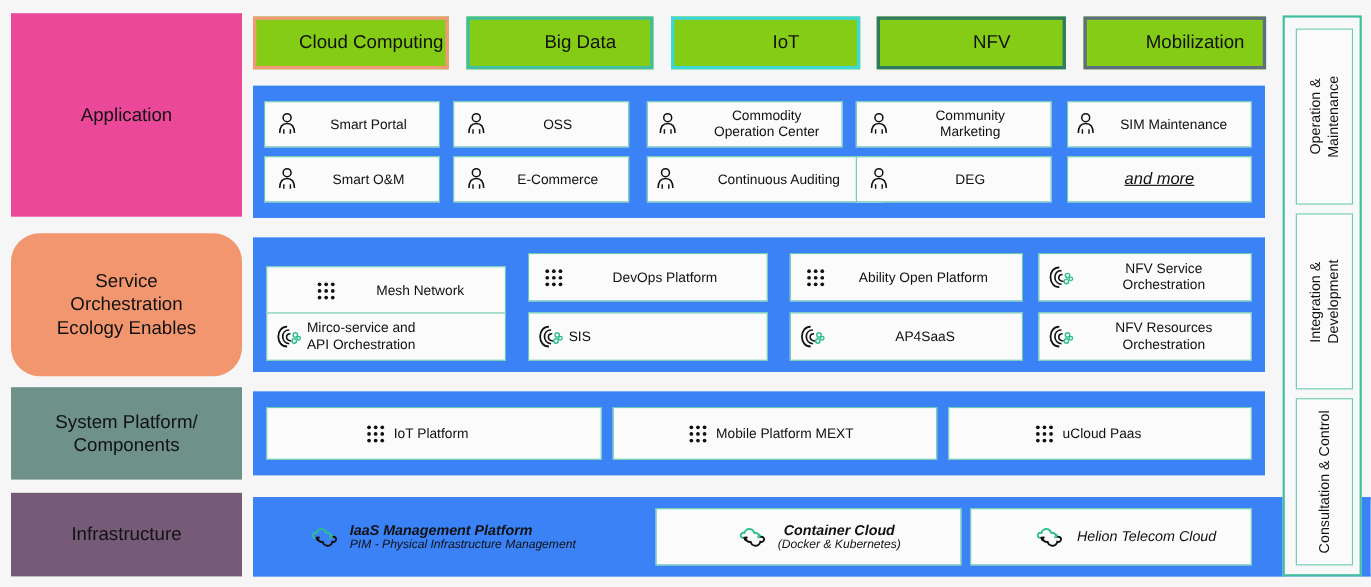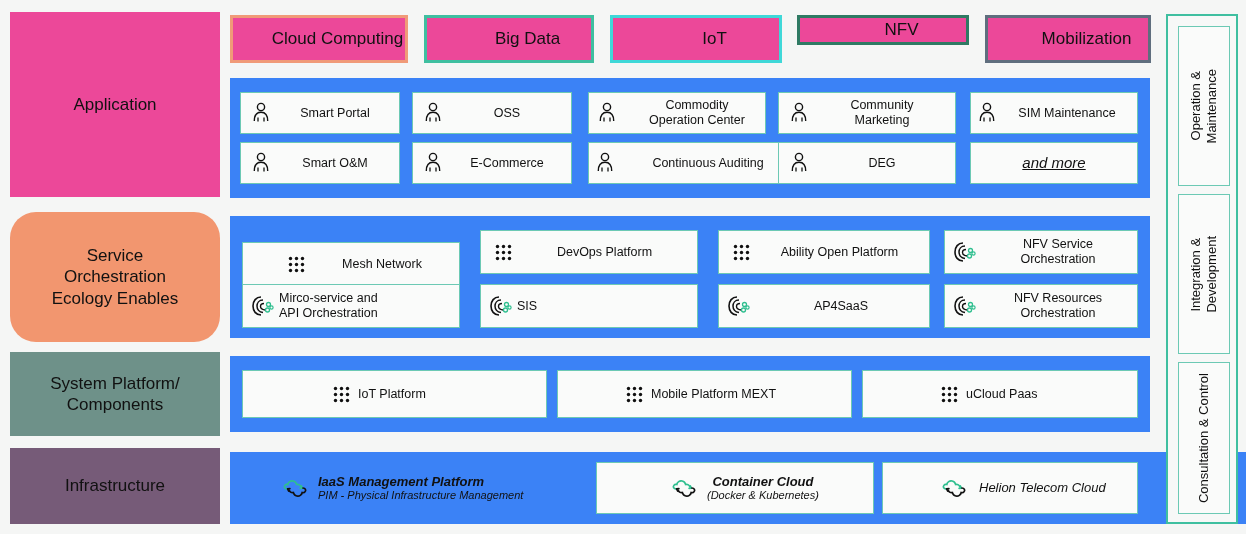--- a/index.html
+++ b/index.html
@@ -27,21 +27,21 @@
     display:flex;align-items:center;
     font-size:12.5px;line-height:1.2;
   }
   .card.noborder{border:none;background:transparent;}
   .card .ic{flex:0 0 auto;display:flex;align-items:center;justify-content:center;}
   .card .lbl{flex:1 1 auto;text-align:center;padding:0 2px;}
   .card .lbl.left{text-align:left;}
 
   
   .tab{
-    position:absolute;box-sizing:border-box;background:#ec4899;
+    position:absolute;box-sizing:border-box;background:#84cc16;
     display:flex;align-items:center;justify-content:center;
     font-size:17px;border-width:3px;border-style:solid;padding-left:37px;
   }
 
   
   .rail-outer{position:absolute;box-sizing:border-box;border:2px solid #3fbfa0;background:#f7f8f7;}
   .rail-item{
     position:absolute;box-sizing:border-box;border:1px solid #6cc9b4;background:#fafbfa;
     display:flex;align-items:center;justify-content:center;
   }
@@ -73,21 +73,21 @@
 
   <div class="tab" style="left: 230px; top: 15px; width: 178px; height: 48px; border-color: rgb(240, 154, 120);">
     <span>Cloud Computing</span>
   </div>
   <div class="tab" style="left: 424px; top: 15px; width: 170px; height: 48px; border-color: rgb(63, 191, 160);">
     <span>Big Data</span>
   </div>
   <div class="tab" style="left: 610px; top: 15px; width: 172px; height: 48px; border-color: rgb(63, 216, 216);">
     <span>IoT</span>
   </div>
-  <div class="tab" style="left: 797px; top: 15px; width: 172px; height: 30px; border-color: rgb(47, 122, 99);">
+  <div class="tab" style="left: 797px; top: 15px; width: 172px; height: 48px; border-color: rgb(47, 122, 99);">
     <span>NFV</span>
   </div>
   <div class="tab" style="left: 985px; top: 15px; width: 166px; height: 48px; border-color: rgb(95, 110, 126);">
     <span>Mobilization</span>
   </div>
 
   <div class="box layer-label two-line" style="left: 10px; top: 12px; width: 210px; height: 185px; background: #ec4899;">
     <span>Application</span>
   </div>
 

